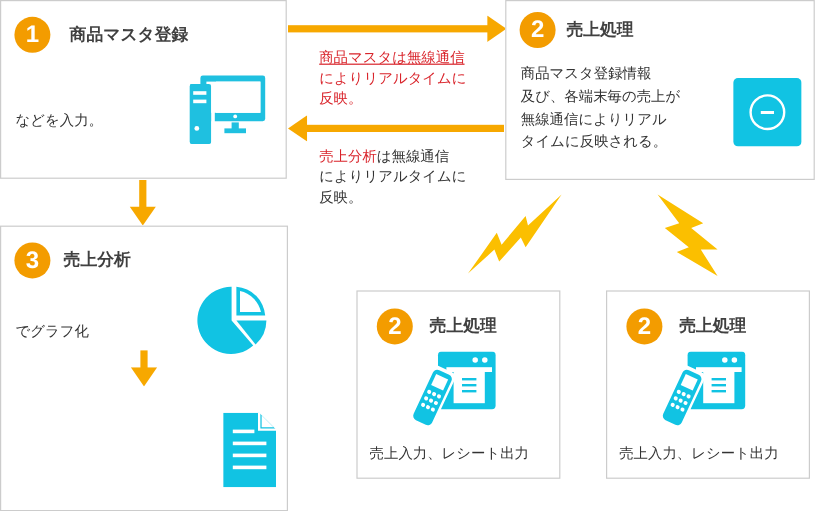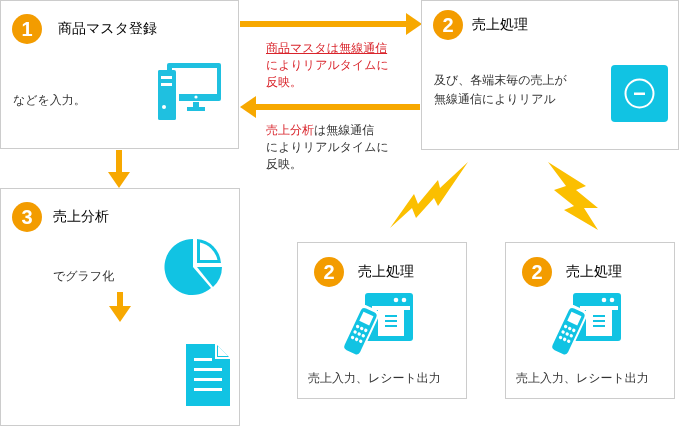--- a/index.html
+++ b/index.html
@@ -4,21 +4,21 @@
 <style>
   * { box-sizing: border-box; margin: 0; padding: 0; }
   html, body { width: 680px; height: 426px; background: #ffffff; overflow: hidden; }
   body { position: relative; font-family: "DejaVu Sans", "Liberation Sans", sans-serif; color: #333333; }
   .box { position: absolute; border: 1px solid #cccccc; background: #ffffff; }
   .badge {
     position: absolute; width: 30px; height: 30px; border-radius: 50%;
     background: #f39c00; color: #ffffff; font-weight: bold; font-size: 20px;
     line-height: 30px; text-align: center; font-family: "Liberation Sans", sans-serif;
   }
-  .title { position: absolute; font-size: 14px; font-weight: normal; color: #000000; white-space: nowrap; }
+  .title { position: absolute; font-size: 14px; font-weight: bold; color: #404040; white-space: nowrap; }
   .desc { position: absolute; font-size: 12px; line-height: 19px; color: #333333; white-space: nowrap; }
   .note { position: absolute; font-size: 12px; line-height: 17px; color: #333333; white-space: nowrap; }
   .red { color: #d9242b; }
   .arrow-h { position: absolute; height: 6px; background: #f7a800; }
   .arrow-v { position: absolute; width: 6px; background: #f7a800; }
   svg { position: absolute; display: block; }
 </style>
 </head>
 <body>
 
@@ -61,38 +61,40 @@
 
 <div class="note" style="left:266px;top:122px;">
   <span class="red">売上分析</span><span>は無線通信</span>
 </div>
 <div class="note" style="left:266px;top:139px;">によりリアルタイムに</div>
 <div class="note" style="left:266px;top:156px;">反映。</div>
 
 <div class="box" style="left:421px;top:0;width:258px;height:150px;">
   <div class="badge" style="left:11px;top:9px;">2</div>
   <div class="title" style="left:50px;top:15px;">売上処理</div>
+  <div class="desc" style="left:12px;top:51px;">商品マスタ登録情報</div>
   <div class="desc" style="left:12px;top:70px;">及び、各端末毎の売上が</div>
   <div class="desc" style="left:12px;top:89px;">無線通信によりリアル</div>
+  <div class="desc" style="left:12px;top:108px;">タイムに反映される。</div>
   <svg style="left:189px;top:64px;" width="57" height="57" viewBox="0 0 57 57">
     <rect x="0" y="0" width="57" height="57" rx="4" fill="#11c3e3"></rect>
     <circle cx="28.5" cy="28.5" r="14" fill="none" stroke="#fff" stroke-width="2"></circle>
     <rect x="23" y="27.5" width="11" height="2.5" fill="#fff"></rect>
   </svg>
 </div>
 
 <div class="arrow-v" style="left:116px;top:150px;height:24px;"></div>
 <svg style="left:108px;top:172px;" width="22" height="16" viewBox="0 0 22 16">
     <polygon points="0,0 22,0 11,16" fill="#f7a800"></polygon>
   </svg>
 
 <div class="box" style="left:0;top:188px;width:240px;height:238px;">
   <div class="badge" style="left:11px;top:13px;">3</div>
   <div class="title" style="left:52px;top:19px;">売上分析</div>
-  <div class="desc" style="left:12px;top:78px;margin-left:40px;">でグラフ化</div>
+  <div class="desc" style="left:12px;top:78px;">でグラフ化</div>
   <svg style="left:163px;top:48px;" width="60" height="60" viewBox="0 0 60 60">
     <path d="M29,30 L29,2 A28,28 0 1,0 47,51 Z" fill="#11c3e3"></path>
     <path d="M33,2 A26,26 0 0,1 57,26 L33,26 Z" fill="#11c3e3"></path>
     <path d="M36,5.5 A23,23 0 0,1 53.5,23 L36,23 Z" fill="#fff"></path>
     <path d="M33,30 L58,30 A27,27 0 0,1 49,50 Z" fill="#11c3e3"></path>
   </svg>
 
   <div class="arrow-v" style="left:116px;top:103px;height:15px;"></div>
   <svg style="left:108px;top:117px;" width="22" height="16" viewBox="0 0 22 16">
       <polygon points="0,0 22,0 11,16" fill="#f7a800"></polygon>

